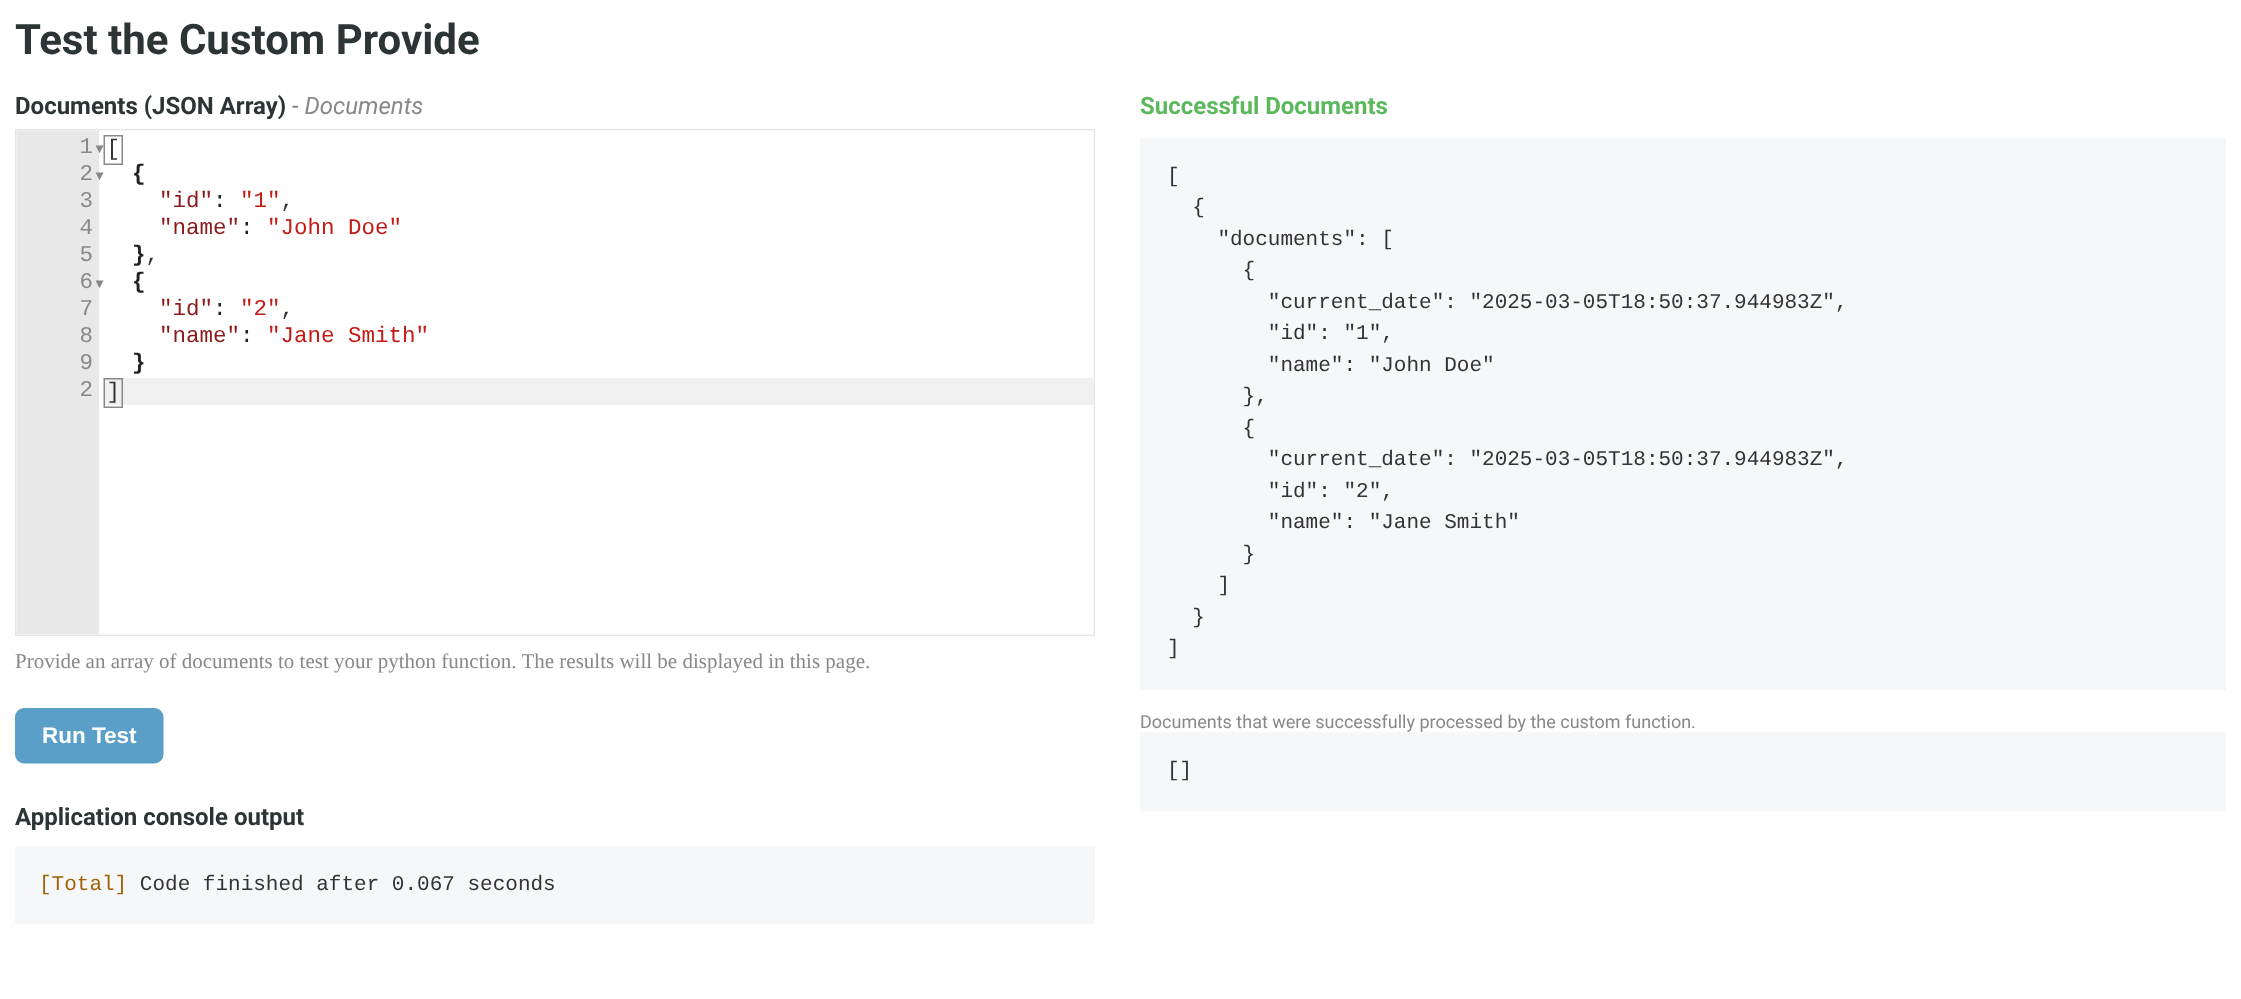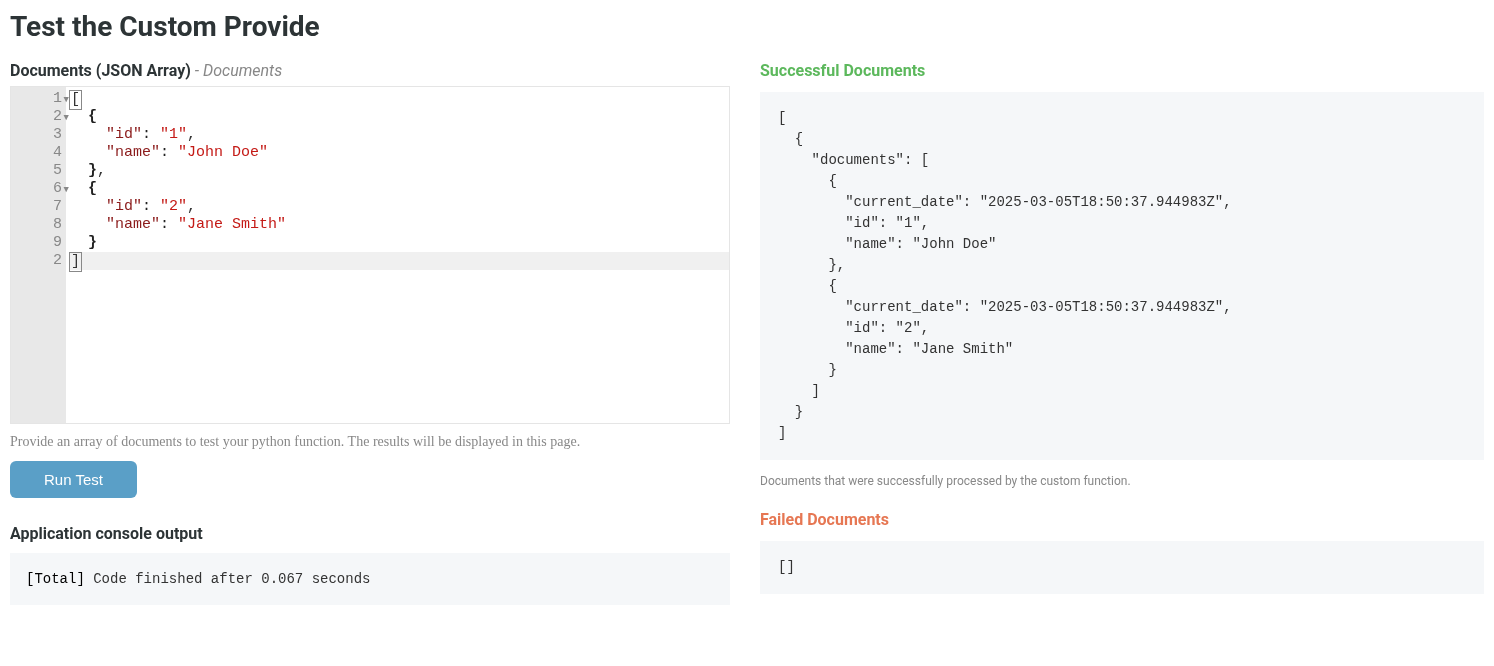--- a/index.html
+++ b/index.html
@@ -95,44 +95,44 @@
     .help-text {
       font-size: 14px;
       color: #888;
       margin-top: 10px;
       font-family: Liberation Serif, serif;
     }
     .run-button {
       display: inline-block;
       background: #5a9fc7;
       color: #fff;
-      font-weight: 400;
+      font-weight: 700;
       font-size: 15px;
-      padding: 10px 34px;
+      padding: 10px 18px;
       border-radius: 6px;
       border: none;
       cursor: pointer;
-      margin-top: 11px;
+      margin-top: 22px;
     }
     .console-label {
       font-size: 16px;
       font-weight: 700;
       color: #2d3436;
       margin-top: 26px;
       margin-bottom: 10px;
     }
     .console-output {
       background: #f5f7f9;
       padding: 18px 16px;
       font-family: "Courier New", Courier, monospace;
       font-size: 14px;
       white-space: pre;
     }
     .console-tag {
-      color: #000000;
+      color: #a16207;
     }
     .success-title {
       color: #5cb85c;
       font-weight: 700;
       font-size: 16px;
       margin-bottom: 12px;
     }
     .failed-title {
       color: #e67753;
       font-weight: 700;
@@ -219,18 +219,17 @@
       {
         "current_date": "2025-03-05T18:50:37.944983Z",
         "id": "2",
         "name": "Jane Smith"
       }
     ]
   }
 ]</div>
     <div class="result-help">Documents that were successfully processed by the custom function.</div>
 
-    <div class="failed-title">Failed Documents</div>
     <div class="result-box">[]</div>
 
   </div>
 
 </div>
 
 </body></html>

